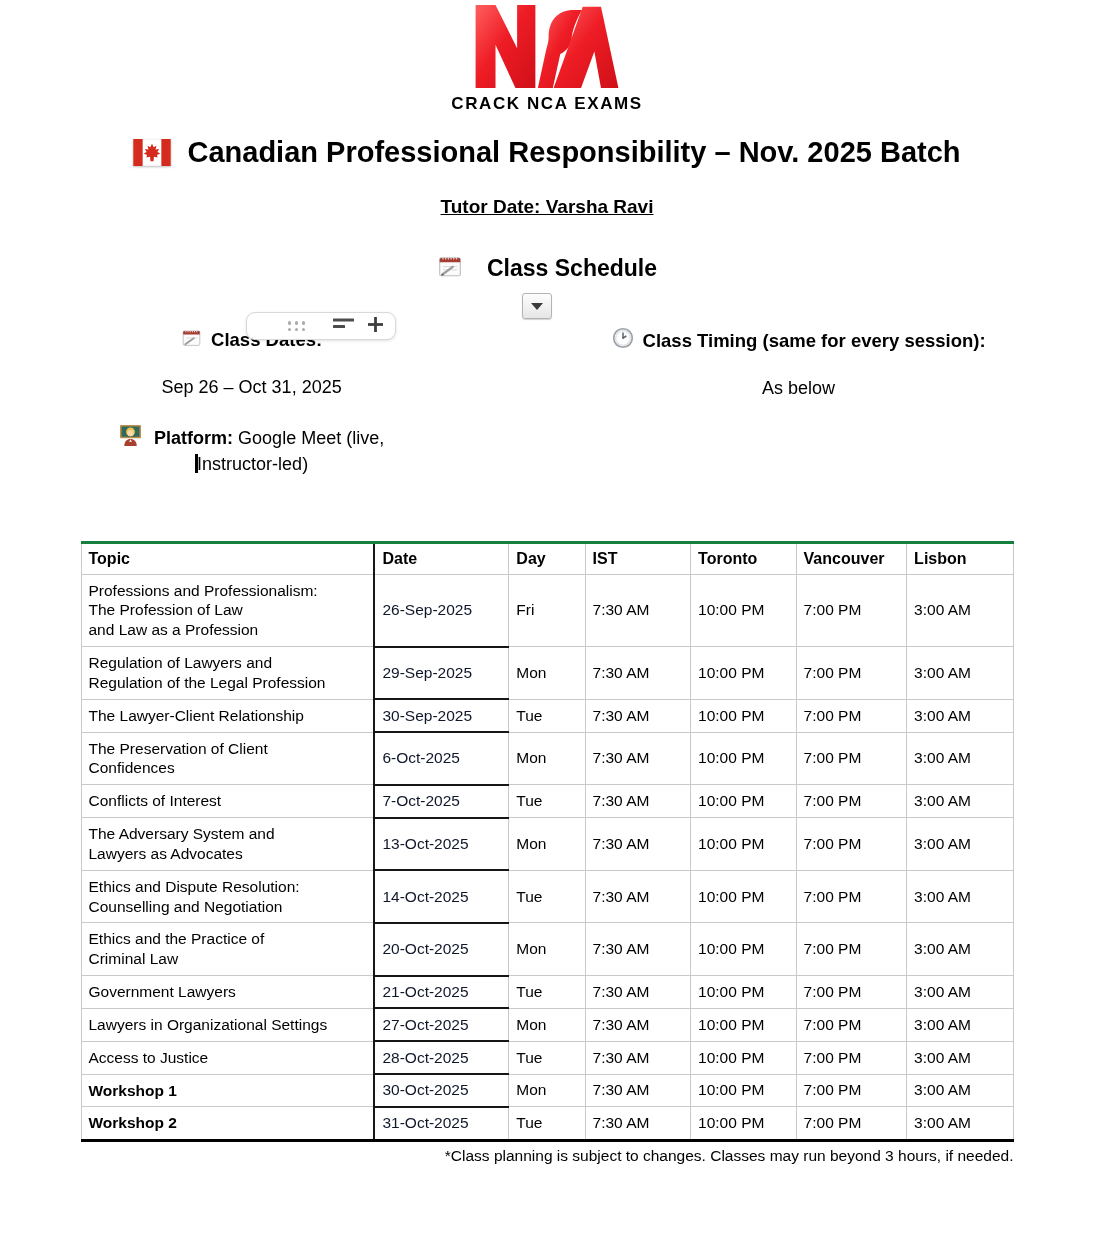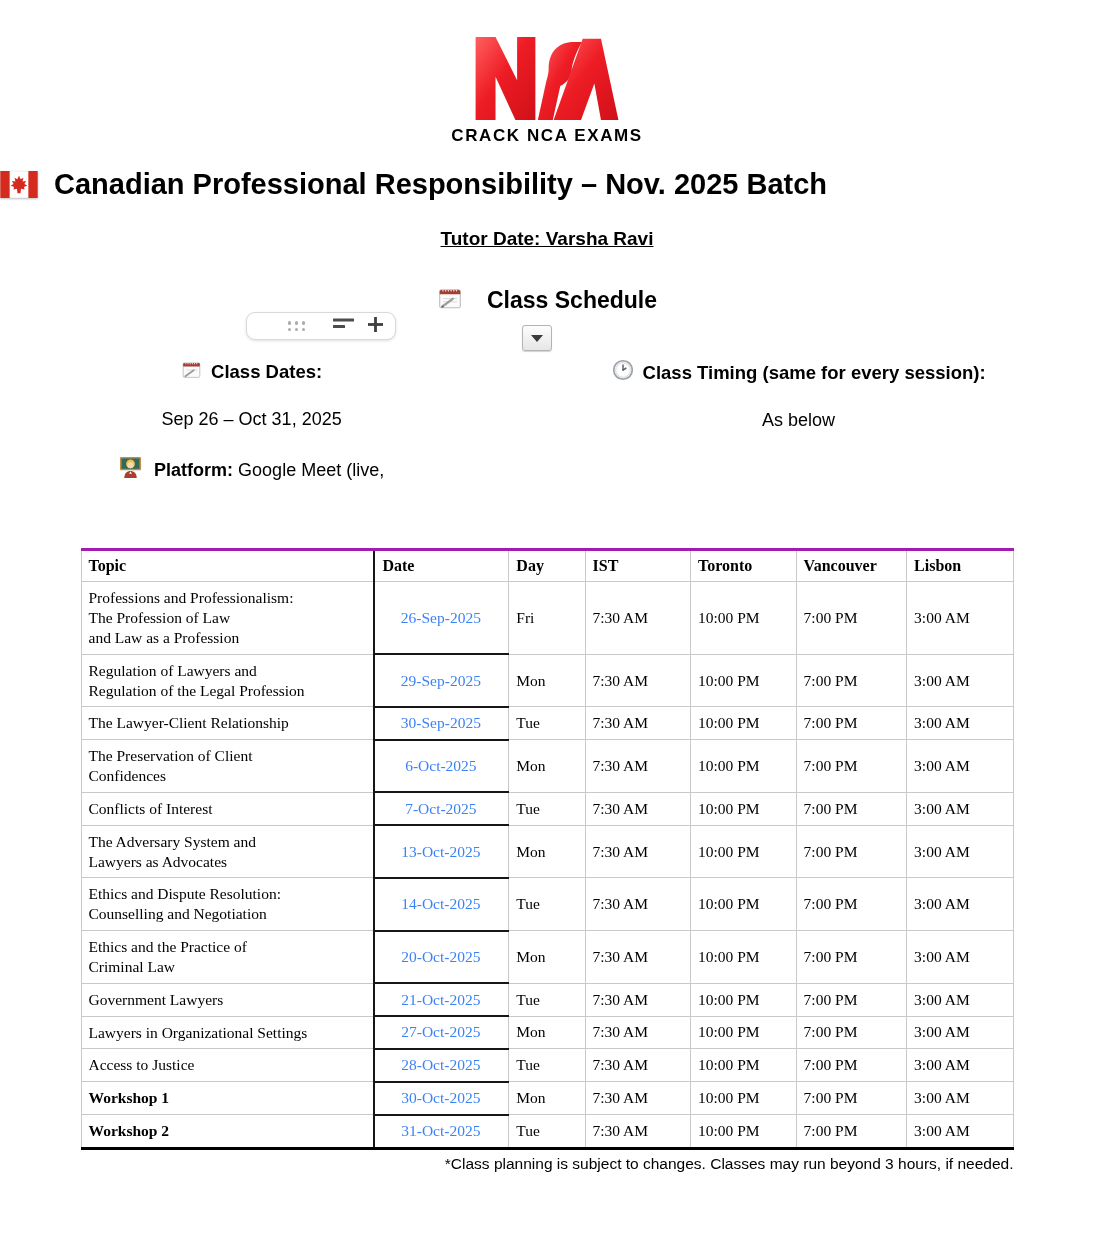--- a/index.html
+++ b/index.html
@@ -1,25 +1,25 @@
 <!DOCTYPE html>
 <html><head>
 <meta charset="utf-8">
 <style>
   html,body{margin:0;padding:0;background:#fff;}
   .page{position:relative;width:1094px;height:1254px;background:#fff;overflow:hidden;
         font-family:"Liberation Sans",sans-serif;color:#000;}
 
   
-  .logo-block{padding-top:32px;text-align:center;}
+  .logo-block{text-align:center;}
   .logo-mark svg{display:block;margin:0 auto;}
   .brand-name{font-size:17px;font-weight:800;letter-spacing:1.6px;margin-top:1px;}
 
   
-  .title-row{display:flex;align-items:center;gap:16px;margin-top:22px;}
+  .title-row{display:flex;justify-content:center;align-items:center;gap:16px;margin-top:22px;}
   .flag-icon svg{display:block;filter:drop-shadow(0 1px 1px rgba(0,0,0,.25));}
   .page-title{font-size:29px;font-weight:bold;}
 
   .tutor-line{text-align:center;font-size:19px;font-weight:bold;text-decoration:underline;margin-top:27px;}
 
   
   .heading-row{display:flex;justify-content:center;align-items:center;gap:24px;margin-top:35px;}
   .heading-row .h-text{font-size:23px;font-weight:bold;}
 
   
@@ -44,33 +44,33 @@
   .info-heading{display:inline-flex;align-items:center;gap:9px;font-size:18.5px;font-weight:bold;}
   .info-value{margin-top:24px;font-size:18px;}
   .platform-block{margin-top:25px;font-size:18px;line-height:1.35;}
   .platform-line1{display:inline-flex;align-items:center;gap:12px;}
   .bold{font-weight:bold;}
   .text-cursor{display:inline-block;width:3px;height:19px;background:#000;vertical-align:-3px;margin-right:-1px;}
 
   
   .schedule-table-wrap{width:933px;margin:64px auto 0;}
   table{width:100%;border-collapse:collapse;table-layout:fixed;font-size:15.5px;
-        border-top:3px solid #a21caf;border-bottom:3px solid #000;font-family:Liberation Serif, serif;}
+        border-top:3px solid #15803d;border-bottom:3px solid #000;}
   th,td{border:1px solid #c9c9c9;padding:6px 7px;vertical-align:middle;text-align:left;}
   th{font-weight:bold;font-size:16px;}
   .col-topic{width:33.4%;}
   .col-date{width:14.4%;}
   .col-day{width:7.5%;}
   .col-ist{width:11%;}
   .col-toronto{width:11%;}
   .col-vancouver{width:11.6%;}
   .col-lisbon{width:11.1%;}
   td.col-topic{white-space:pre-line;line-height:1.28;margin-top:20px;}
   th.col-date,td.col-date{border-left:2px solid #161616;}
-  td.col-date{text-align:center;color:#3b82f6;border-bottom:2.5px solid #161616;padding-right:9px;}
+  td.col-date{text-align:left;color:#0f172a;border-bottom:2.5px solid #161616;padding-right:9px;}
   tr.bold-row td.col-topic{font-weight:bold;}
   .footnote{width:933px;margin:5px auto 0;text-align:right;font-size:15.5px;}
 </style>
 </head>
 <body>
 
 <div class="page">
 
   <div class="logo-block">
     <div class="logo-mark" aria-label="NCA">
@@ -190,20 +190,23 @@
               <circle cx="12" cy="10.6" r="3.2" fill="#f8d9ac"></circle>
               <path d="M5.5,24 C5.5,19 8.4,16.6 12,16.6 C15.6,16.6 18.5,19 18.5,24 Z" fill="#a8402f"></path>
               <path d="M12,17 L10.6,19.6 L13.4,19.6 Z" fill="#fff"></path>
             </svg>
           </span>
           <span>
             <span class="bold">Platform:</span>
             <span>Google Meet (live,</span>
           </span>
         </div>
+        <div>
+          <span class="text-cursor"></span><span>Instructor-led)</span>
+        </div>
       </div>
     </div>
 
     <div class="info-col-right">
       <div class="info-heading">
         <span>
           <svg width="22" height="22" viewBox="0 0 22 22">
             <circle cx="11" cy="11" r="9.3" fill="#eef0f2" stroke="#9aa0a6" stroke-width="1.6"></circle>
             <circle cx="11" cy="11" r="7.2" fill="#fff" stroke="#d3d6d9" stroke-width="0.8"></circle>
             <line x1="11" y1="11" x2="11" y2="5.6" stroke="#5f6368" stroke-width="1.5"></line>

